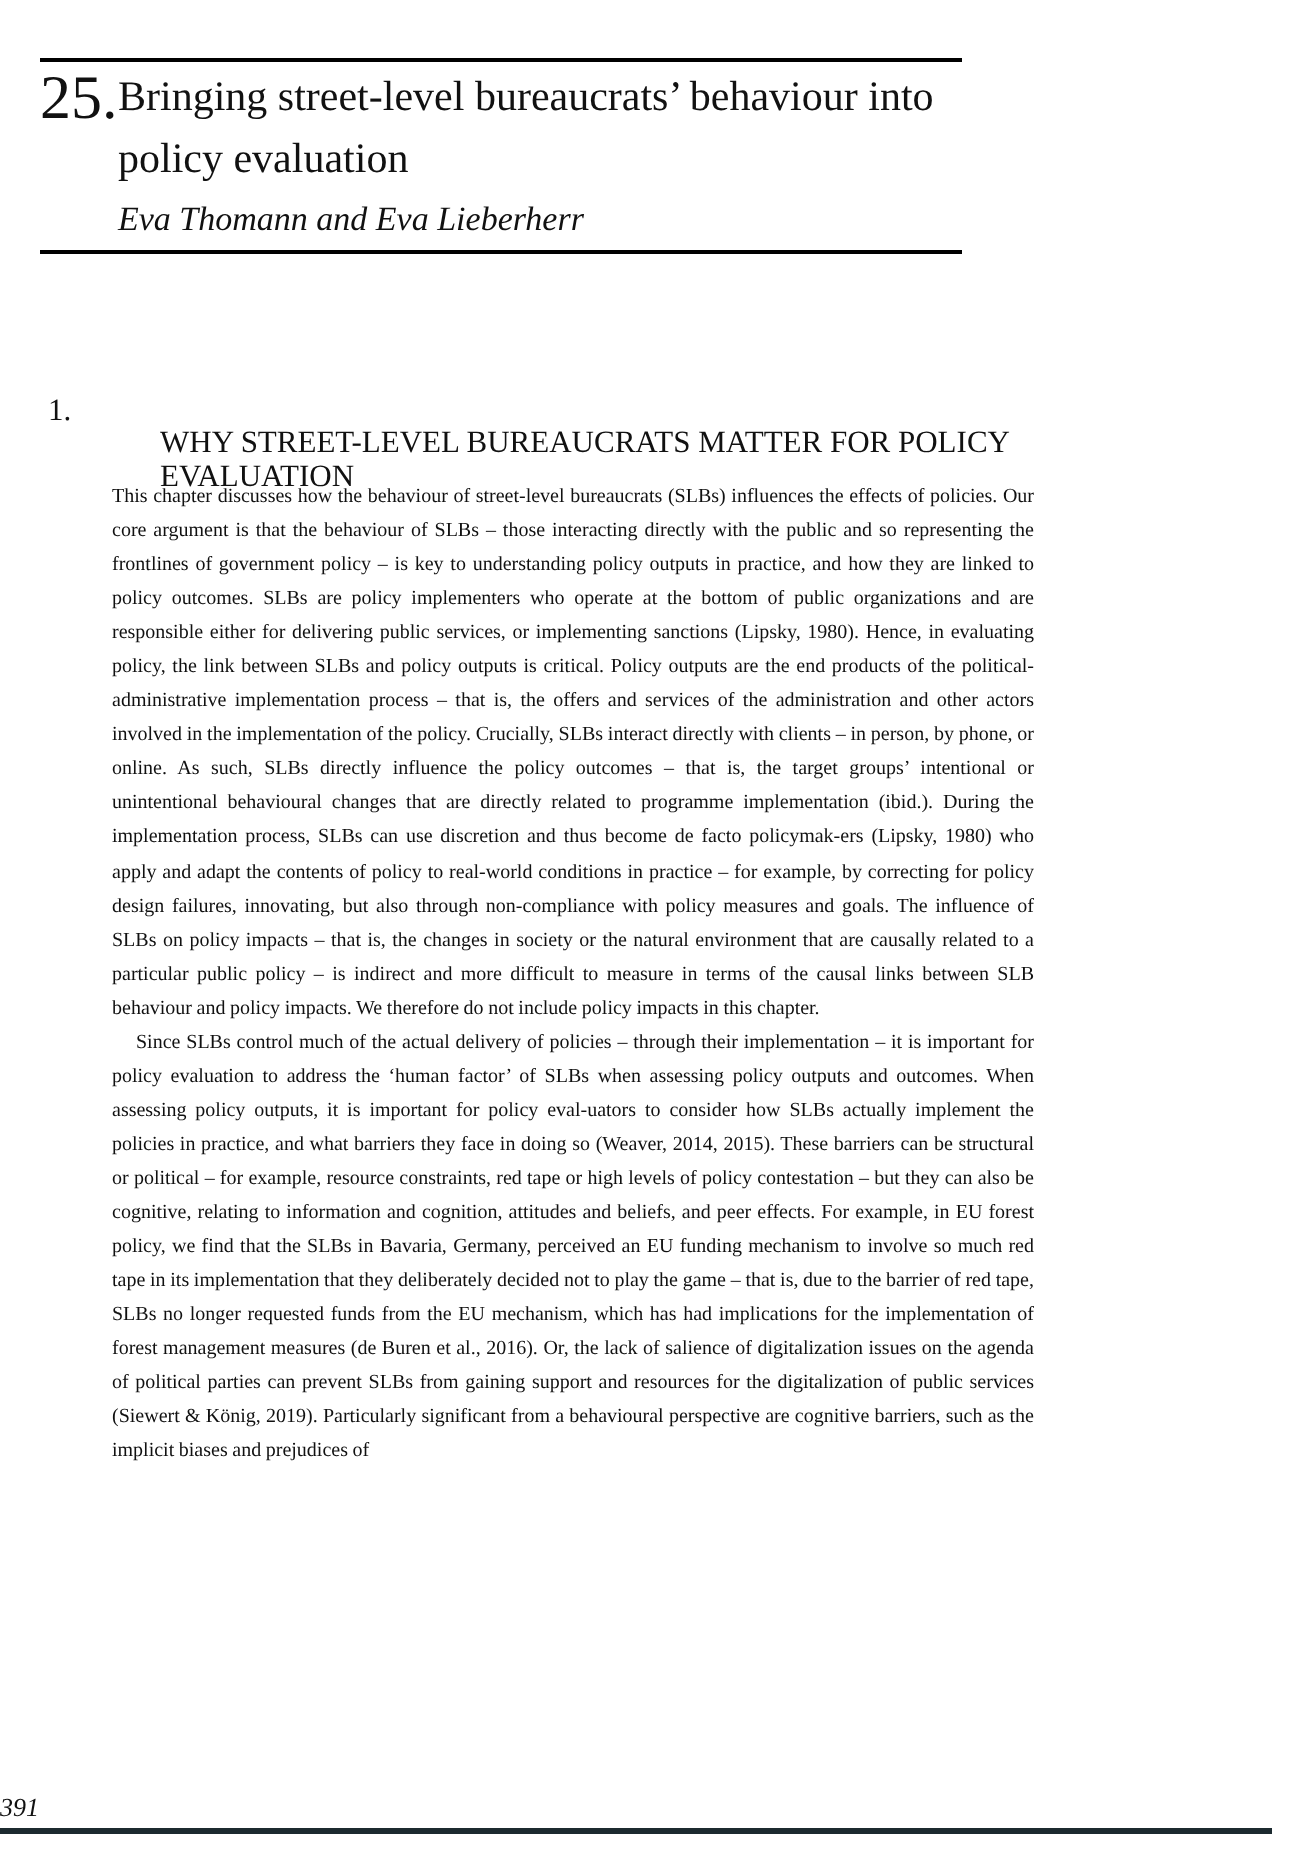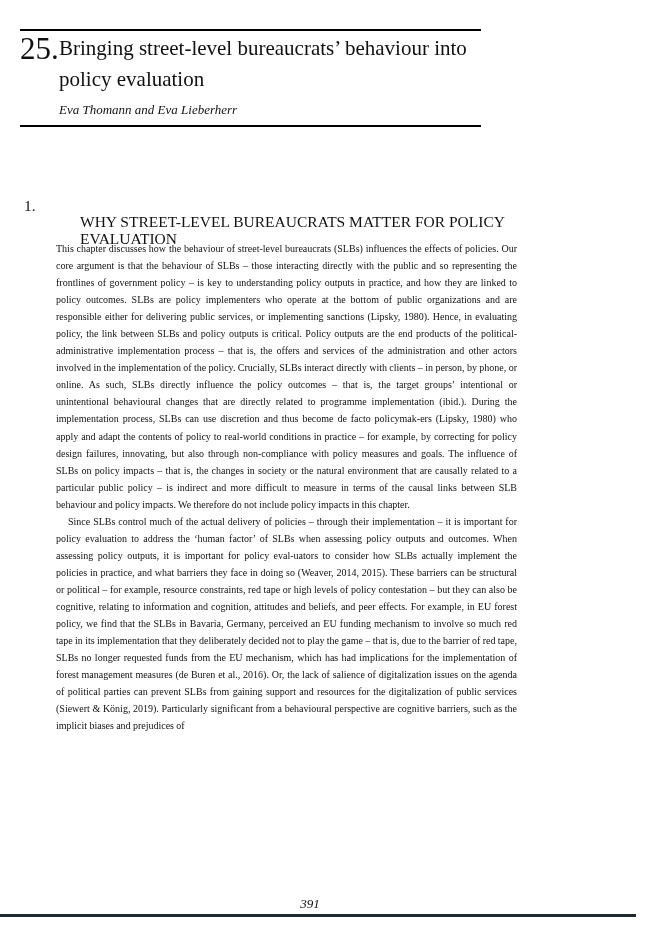--- a/index.html
+++ b/index.html
@@ -42,21 +42,21 @@
       top: 0;
       width: 440px;
       font-size: 21px;
       line-height: 31px;
     }
     .chapter-authors {
       position: absolute;
       left: 59px;
       top: 99px;
       font-style: italic;
-      font-size: 13px;
+      font-size: 17px;
       line-height: 22px;
     }
 
     .section-head {
       position: absolute;
       left: 24px;
       top: 197px;
       width: 560px;
       font-size: 15.5px;
       line-height: 17px;
@@ -90,21 +90,21 @@
     }
     .body-text p.indent {
       text-indent: 12px;
     }
 
     .page-number {
       position: absolute;
       left: 0;
       width: 620px;
       top: 896px;
-      text-align: center;
+      text-align: left;
       font-style: italic;
       font-size: 13px;
       line-height: 15px;
     }
   </style>
 </head>
 <body>
 
 <div class="rule" id="rule-top"></div>
 

